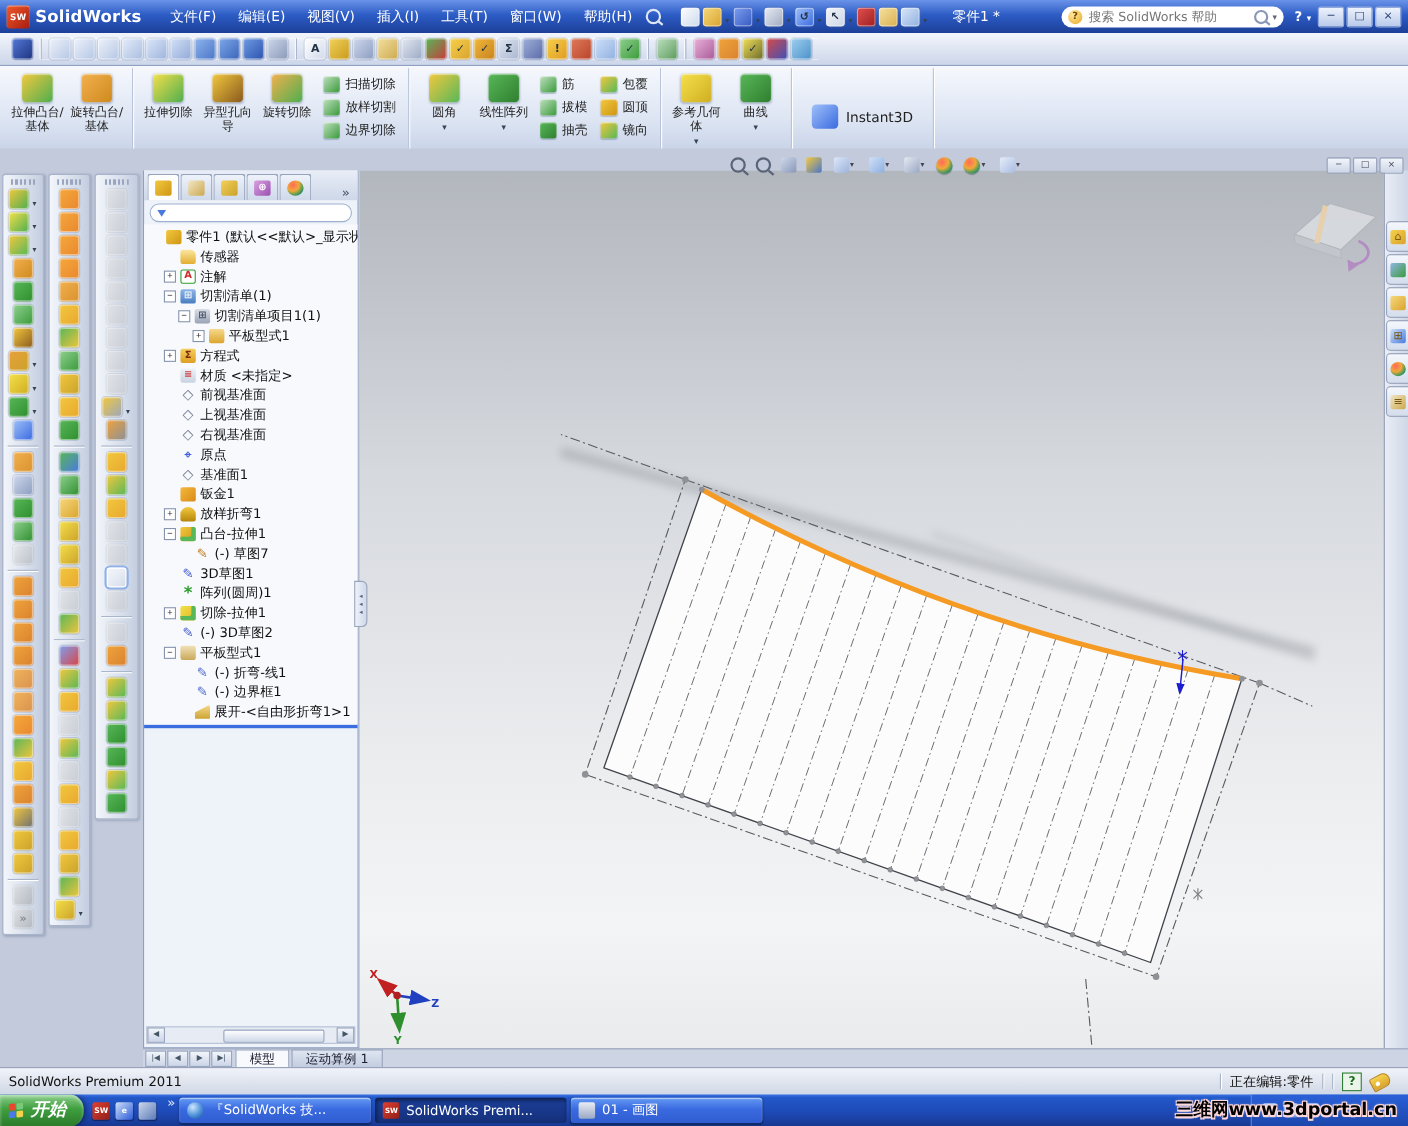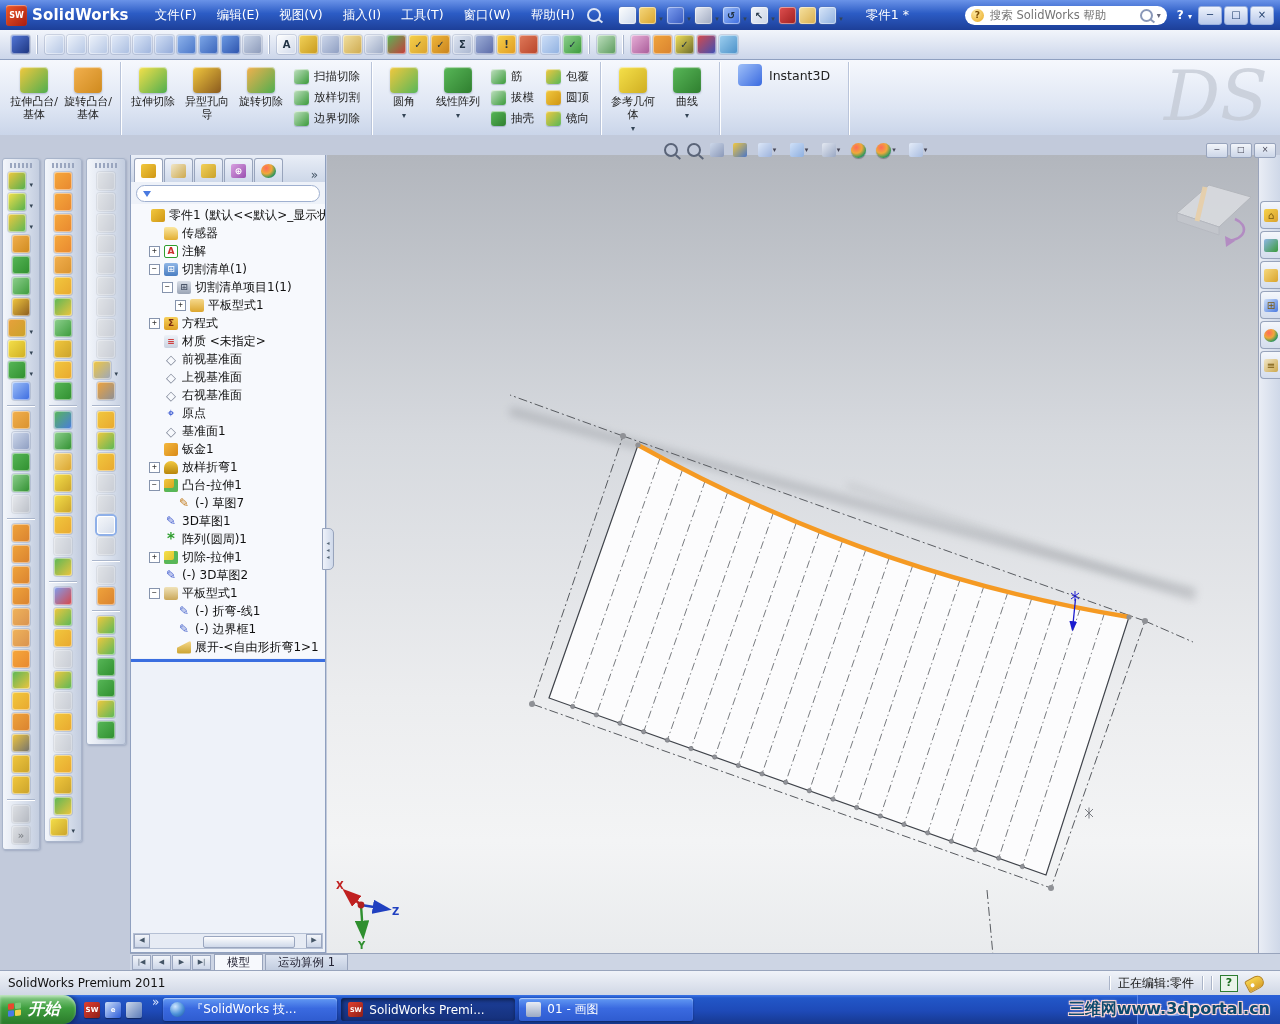--- a/index.html
+++ b/index.html
@@ -48,21 +48,21 @@
   .ribbon{position:absolute;left:0;top:60px;width:1280px;height:75px;box-sizing:border-box;
     background:linear-gradient(#f6f8fd,#dde5f3 65%,#cad5e9);display:flex;align-items:stretch;padding:2px 0 0 2px;}
   .rgroup{display:flex;align-items:flex-start;padding:2px 6px;border-right:1px solid #b9c4da;box-shadow:1px 0 0 #fff;gap:2px;}
   .rbig{width:52px;min-height:64px;display:flex;flex-direction:column;align-items:center;padding-top:3px;
     font-size:11px;line-height:13px;text-align:center;color:#222;border-radius:3px;}
   .rbig .ib{width:28px;height:26px;border-radius:4px;margin-bottom:2px;box-shadow:inset 0 1px 1px rgba(255,255,255,.6),0 1px 2px rgba(60,80,120,.35);}
   .rdd{font-size:8px;color:#345;margin-top:1px;}
   .rsmall-col{display:flex;flex-direction:column;justify-content:flex-start;gap:1px;padding-top:2px;}
   .rsmall{display:flex;align-items:center;gap:5px;font-size:11.5px;height:20px;padding:0 5px;border-radius:3px;color:#222;white-space:nowrap;}
   .rsmall .ib{width:15px;height:15px;border-radius:3px;box-shadow:inset 0 1px 1px rgba(255,255,255,.6),0 1px 1px rgba(60,80,120,.3);}
-  .instant{display:flex;align-items:center;gap:7px;font-size:12.5px;padding:0 12px;color:#222;}
+  .instant{display:flex;align-items:center;gap:7px;font-size:12.5px;padding:0 12px;color:#222;margin-top:31px;}
   .instant .ib{width:24px;height:22px;border-radius:4px;}
   .dslogo{position:absolute;right:12px;top:-4px;font-family:"DejaVu Serif",serif;font-style:italic;
     font-size:70px;color:#c3c9d4;opacity:.75;pointer-events:none;line-height:80px;}
   
   .tabrow{position:absolute;left:0;top:135px;width:1280px;height:20px;background:#b9c6dd;
     border-bottom:1px solid #8fa0bf;display:flex;align-items:flex-end;padding-left:4px;box-sizing:border-box;}
   .tab{height:18px;line-height:18px;padding:0 12px;font-size:12px;color:#223;
     background:linear-gradient(#dfe6f2,#c2cde0);border:1px solid #8fa0bf;border-bottom:none;
     border-radius:3px 3px 0 0;margin-right:1px;}
   .tab.active{background:#f7f9fd;height:19px;}
@@ -169,21 +169,21 @@
   .twin{width:160px;margin:3px 2px;border-radius:3px;display:flex;align-items:center;gap:6px;padding:0 7px;color:#fff;font-size:12px;white-space:nowrap;overflow:hidden;flex:none;
     background:linear-gradient(#639af4,#3a6ae0 45%,#2f5cd0);box-shadow:inset 0 1px 1px rgba(255,255,255,.55),0 1px 2px rgba(0,0,0,.35);}
   .twin.active{background:linear-gradient(#1c3f9a,#15307a);box-shadow:inset 1px 2px 4px rgba(0,0,0,.55);}
   .twicon{width:15px;height:15px;border-radius:2px;flex:none;display:flex;align-items:center;justify-content:center;font-size:6.5px;font-weight:bold;color:#fff;}
   .tw-globe{background:radial-gradient(circle at 35% 30%,#cfe6ff,#4a90d8 55%,#1c4f9a);border-radius:50%;}
   .tw-sw{background:linear-gradient(135deg,#e04030,#8f1f18);}
   .tw-paint{background:linear-gradient(#e8ecf4,#9aa8c4);color:#445;}
   .tray{margin-left:auto;flex:none;width:122px;background:linear-gradient(#2a60d8,#1c46ab);border-left:1px solid #5d86e8;
     display:flex;align-items:center;gap:6px;padding:0 10px;}
   .trayicon{width:13px;height:13px;border-radius:2px;background:linear-gradient(#cfe0ff,#7aa0e8);opacity:.85;}
-  .watermark{position:absolute;right:10px;top:999px;z-index:20;font-size:16px;font-weight:bold;color:#0c4a6e;
+  .watermark{position:absolute;right:10px;top:999px;z-index:20;font-size:16px;font-weight:bold;color:#000000;
     text-shadow:-1px -1px 0 #ffd9d9,1px -1px 0 #ffd9d9,-1px 1px 0 #ffd9d9,1px 1px 0 #ffd9d9,0 0 3px #fff;}
 </style>
 </head>
 <body>
 
 <div id="app">
 
   <div class="titlebar">
     <span class="swlogo">SW</span>
     <span class="apptitle">SolidWorks</span>
@@ -387,21 +387,20 @@
             <span class="rdd">▾</span>
           </div>
         </div>
         <div class="rgroup">
           <div class="instant">
             <span class="ib" style="background: linear-gradient(135deg, rgb(159, 192, 248), rgb(58, 106, 224));"></span>
             <span>Instant3D</span>
           </div>
         </div>
       </div>
-    <span class="dslogo">DS</span>
   </div>
 
 
   <div class="headsup" id="headsup">
       <span class="hu">
         <span class="mag3"></span>
       </span>
       <span class="hu">
         <span class="mag3"></span>
       </span>

